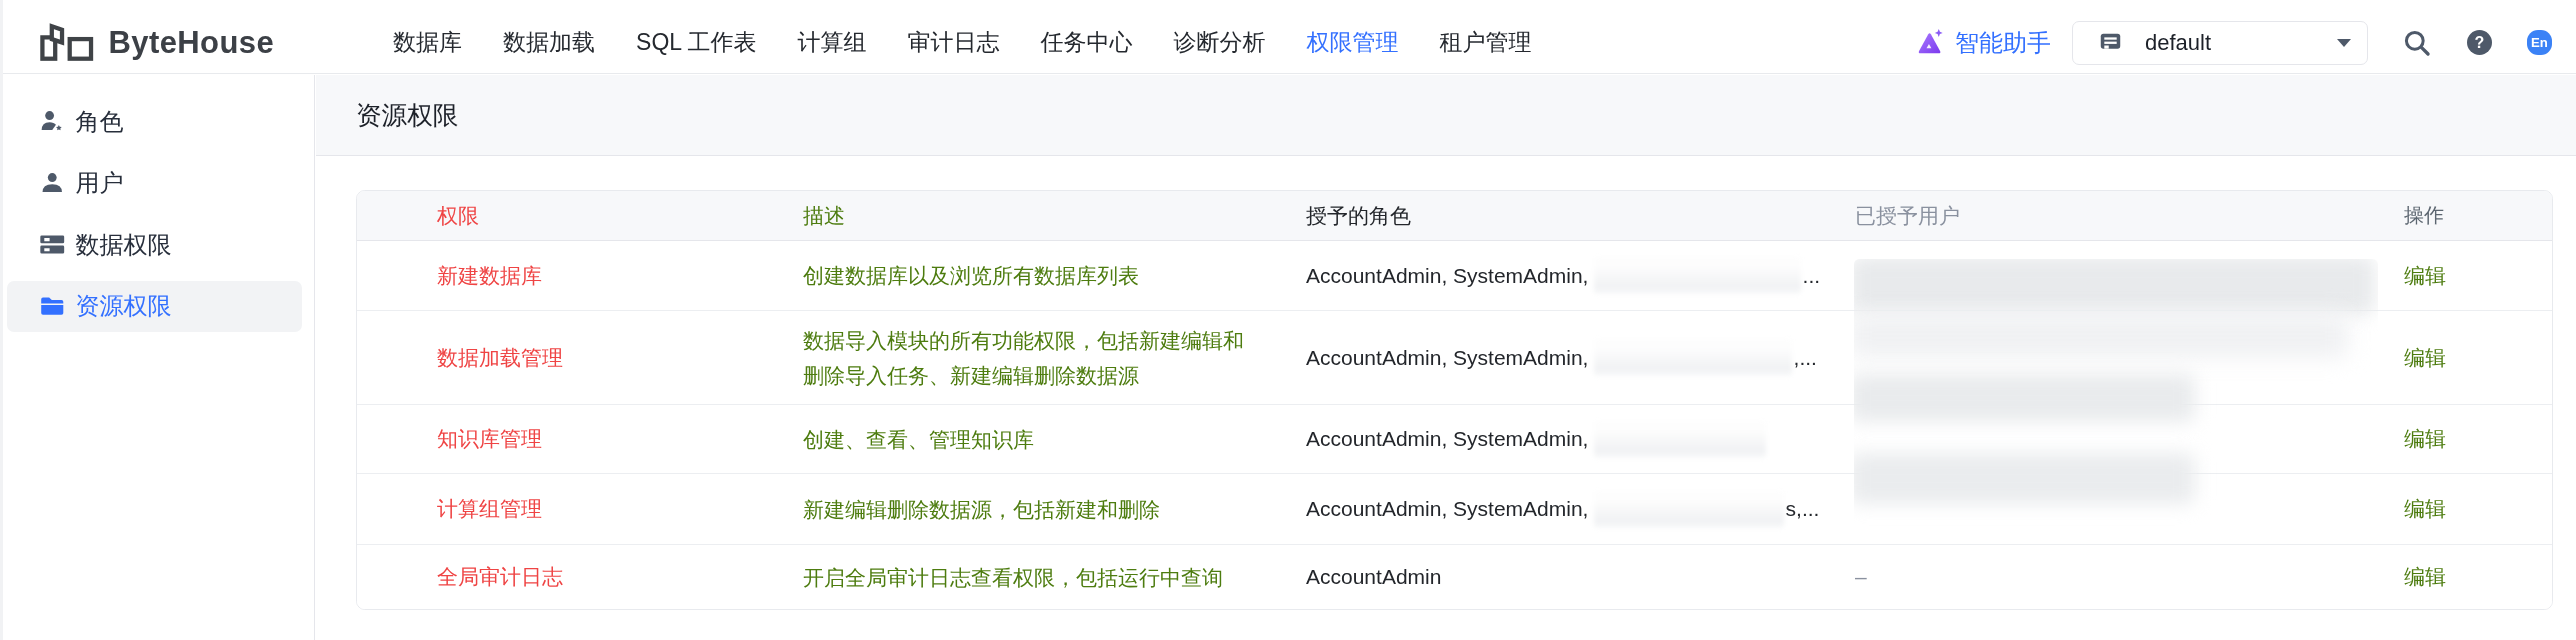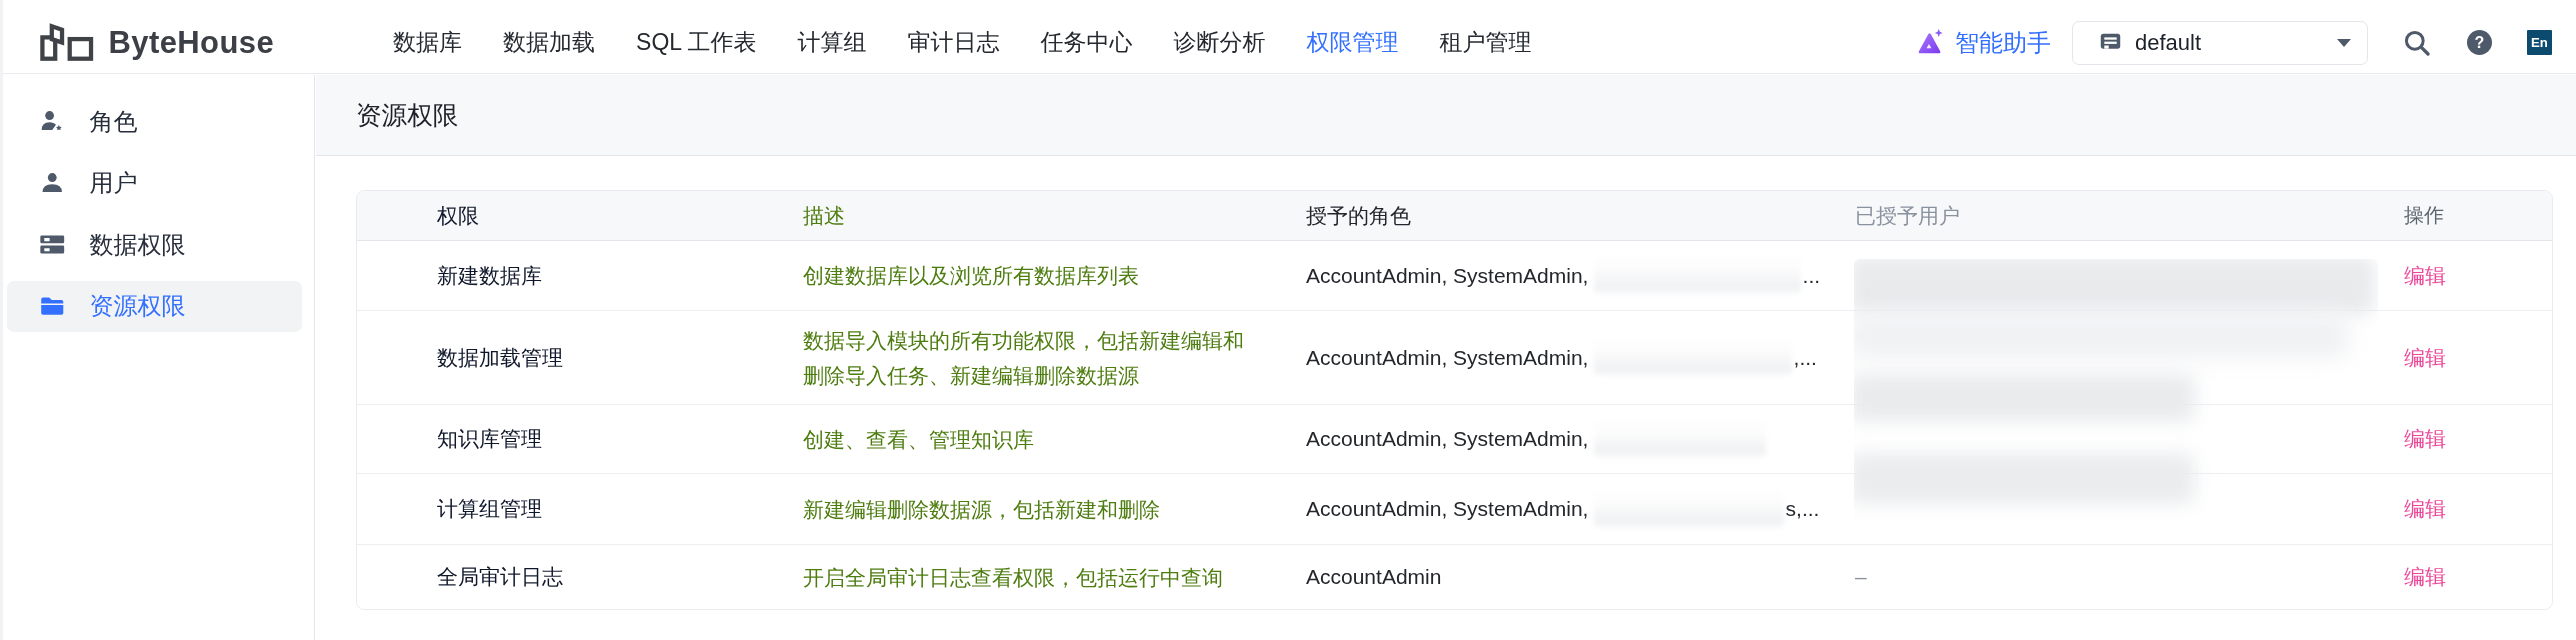--- a/index.html
+++ b/index.html
@@ -17,60 +17,60 @@
   }
   .logo{display:flex;align-items:center;gap:11.5px;cursor:pointer;}
   .brand-text{font-size:31px;font-weight:700;color:#3c4046;letter-spacing:0.4px;}
   .menu{display:flex;gap:41px;margin-left:119px;font-size:23px;color:#25292f;}
   .menu-item{cursor:pointer;white-space:nowrap;}
   .menu-item.active{color:#3370ff;font-weight:500;}
   .nav-right{margin-left:auto;display:flex;align-items:center;}
   .assistant{display:flex;align-items:center;gap:10.6px;color:#3370ff;font-size:24px;margin-right:21px;cursor:pointer;text-align:right;}
   .ws-select{
     width:296px;height:44px;border:0.9px solid #e5e6eb;border-radius:7px;background:#fff;
-    display:flex;align-items:center;gap:12px;padding:0 16px 0 25px;box-sizing:border-box;cursor:pointer;
+    display:flex;align-items:center;gap:22px;padding:0 16px 0 25px;box-sizing:border-box;cursor:pointer;
   }
   .ws-text{font-size:22px;color:#1d2129;flex:1;}
   .caret{width:0;height:0;border-left:7px solid transparent;border-right:7px solid transparent;border-top:8.8px solid #4e5969;}
   .icon-btn{cursor:pointer;display:flex;align-items:center;justify-content:center;}
   .circle-badge{width:25px;height:25px;border-radius:50%;background:#4e5969;color:#fff;font-size:16px;font-weight:700;display:flex;align-items:center;justify-content:center;}
-  .square-badge{width:25px;height:25px;border-radius:1px;background:#0c4a6e;color:#fff;font-size:13.2px;font-weight:700;display:flex;align-items:center;justify-content:center;}
+  .square-badge{width:25px;height:25px;border-radius:11px;background:#3b82f6;color:#fff;font-size:13.2px;font-weight:700;display:flex;align-items:center;justify-content:center;}
   .ml38{margin-left:34px;} .ml40{margin-left:35px;}
   
   .left-strip{position:absolute;left:0;top:0;bottom:0;width:2.6px;background:#f1f2f4;z-index:12;}
   .sidebar{
     position:absolute;top:75px;left:0;width:315px;bottom:0;background:#fff;
     border-right:0.9px solid #e5e6eb;box-sizing:border-box;padding-top:21px;z-index:5;
   }
   .side-item{
     height:51px;margin:0 12.4px 10.6px 7px;border-radius:7px;display:flex;align-items:center;
-    padding-left:32px;gap:24px;font-size:24px;color:#272e3b;cursor:pointer;box-sizing:border-box;
+    padding-left:32px;gap:10px;font-size:24px;color:#272e3b;cursor:pointer;box-sizing:border-box;
   }
   .side-item .icn{width:26.5px;height:26.5px;display:flex;align-items:center;justify-content:center;}
   .side-item .icn svg{fill:#4e5969;}
   .side-item.active{background:#f2f3f5;color:#3370ff;}
   .side-item.active .icn svg{fill:#3370ff;}
   
   .main{position:absolute;left:316px;top:75px;right:0;bottom:0;background:#fff;}
   .page-head{height:81px;background:#f7f8fa;border-bottom:0.9px solid #e5e6eb;display:flex;align-items:center;padding-left:40px;box-sizing:border-box;}
   .page-title{font-size:25.6px;font-weight:500;color:#1d2129;}
   .table-card{
     margin:34px 0 0 40px;width:2195px;border:0.9px solid #e8eaee;border-radius:8.8px;
     overflow:hidden;position:relative;background:#fff;box-sizing:content-box;
   }
   .trow{display:grid;grid-template-columns:446px 503px 549px 549px 148px;align-items:center;box-sizing:border-box;}
   .thead{height:50px;background:#f7f8fa;border-bottom:0.9px solid #e5e6eb;color:#5c6670;font-size:20px;}
   .tbody-row{background:#fff;border-bottom:0.9px solid #eceef1;}
   .tbody-row:last-child{border-bottom:none;}
   .cell{display:flex;align-items:center;min-width:0;}
-  .c1{padding-left:80px;font-size:21px;color:#0f172a;}
+  .c1{padding-left:80px;font-size:21px;color:#ef4444;}
   .c2{font-size:21px;line-height:35px;padding-right:62px;color:#4d7c0f;display:block;align-self:center;}
   .c3{font-size:21px;color:#23262b;white-space:nowrap;}
   .c4{font-size:21px;color:#8a919f;}
-  .c5 a{color:#ec4899;font-size:21px;text-decoration:none;cursor:pointer;}
+  .c5 a{color:#4d7c0f;font-size:21px;text-decoration:none;cursor:pointer;}
   .redact-roles{
     display:inline-block;height:37px;border-radius:3.5px;margin:0 1.8px 0 5.3px;vertical-align:middle;
     background:linear-gradient(180deg,#fdfdfd 25%,#f1f2f4 80%,#f8f9fa 100%);
     filter:blur(2.2px);
   }
   .users-blur{position:absolute;left:1497px;top:68px;width:524px;height:272px;overflow:hidden;border-radius:5.3px;pointer-events:none;}
   .users-blur .b{position:absolute;border-radius:8.8px;}
   .b1{left:-5.3px;top:-3.5px;width:526px;height:58px;background:#e8eaec;filter:blur(8.8px);}
   .b2{left:-5.3px;top:55px;width:499px;height:44px;background:#f0f1f3;filter:blur(10.6px);}
   .b3{left:-5.3px;top:115px;width:346px;height:48px;background:#e9ebed;filter:blur(8.8px);}

